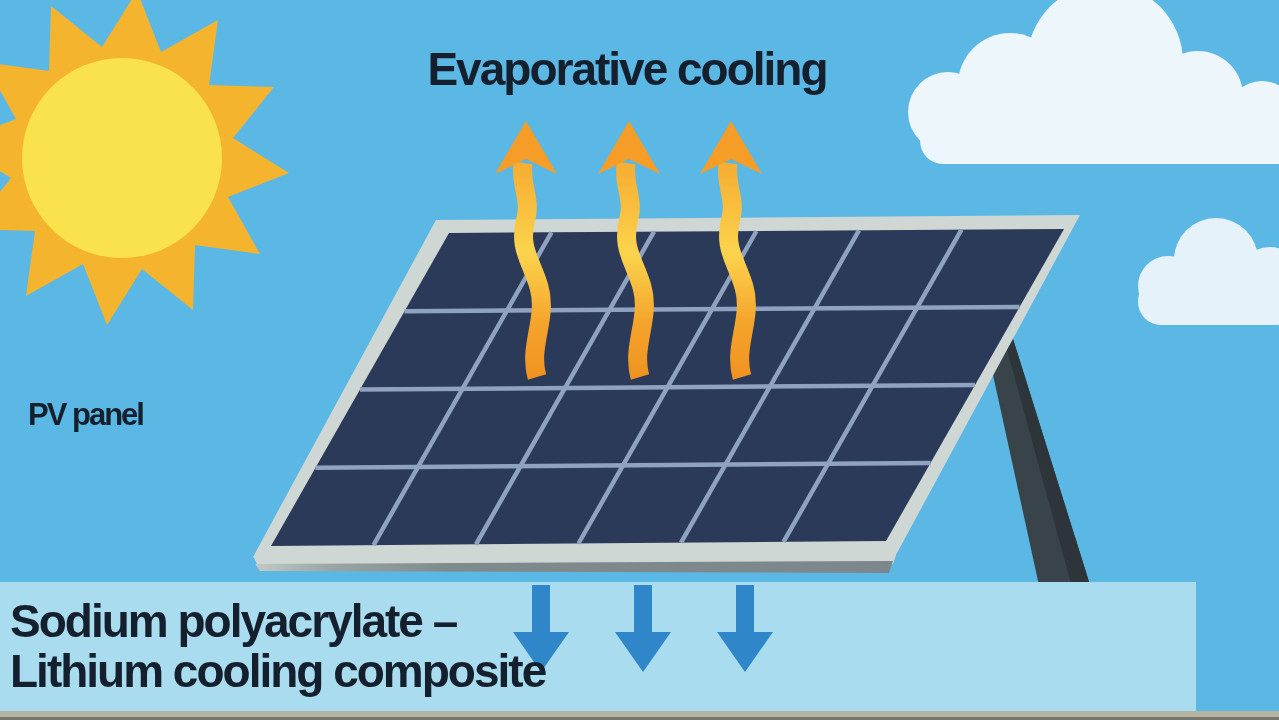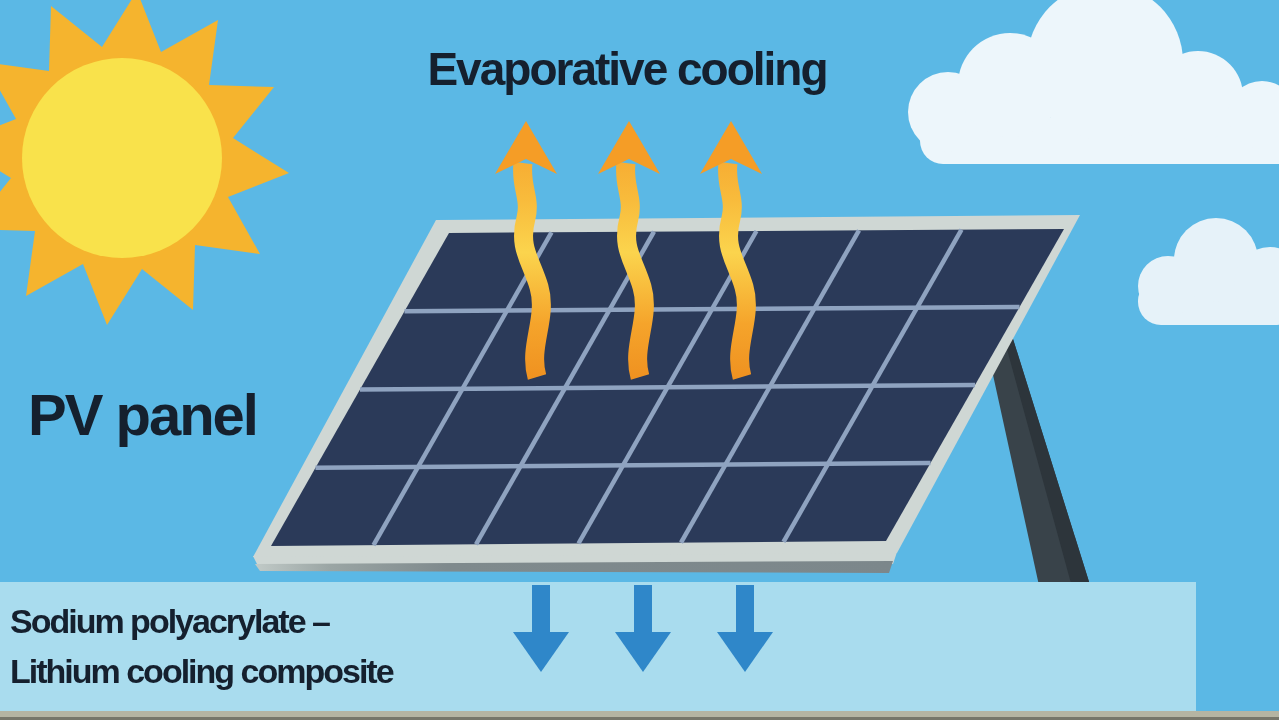--- a/index.html
+++ b/index.html
@@ -28,22 +28,22 @@
   .down-arrow{fill:var(--absorb_arrow);}
   .heat-head{fill:var(--heat_arrow);}
   .heat-ribbon{fill:none;stroke:url(#heatGrad);stroke-width:19;}
 
   .label{
     position:absolute;color:var(--text,#15202e);
     font-weight:700;letter-spacing:-2px;line-height:50px;
     white-space:pre;
   }
   .label-evap{left:377px;top:44px;width:500px;font-size:46px;text-align:center;}
-  .label-pv{left:28px;top:390px;font-size:58px;text-align:right;}
-  .label-composite{left:10px;top:596px;font-size:34px;}
+  .label-pv{left:28px;top:390px;font-size:31px;text-align:right;}
+  .label-composite{left:10px;top:596px;font-size:46px;}
 </style>
 </head>
 <body>
 
 <div class="stage">
 
   <svg class="scene" viewBox="0 0 1279 720">
     <defs>
       <linearGradient id="heatGrad" gradientUnits="userSpaceOnUse" x1="0" y1="125" x2="0" y2="380">
         <stop offset="0" stop-color="#f6a02b"></stop>

